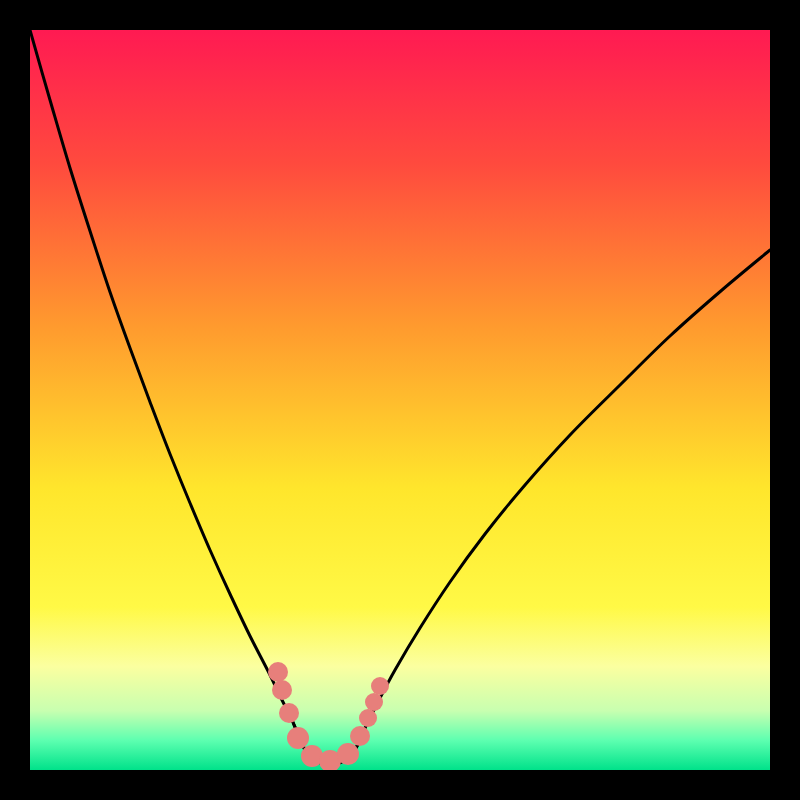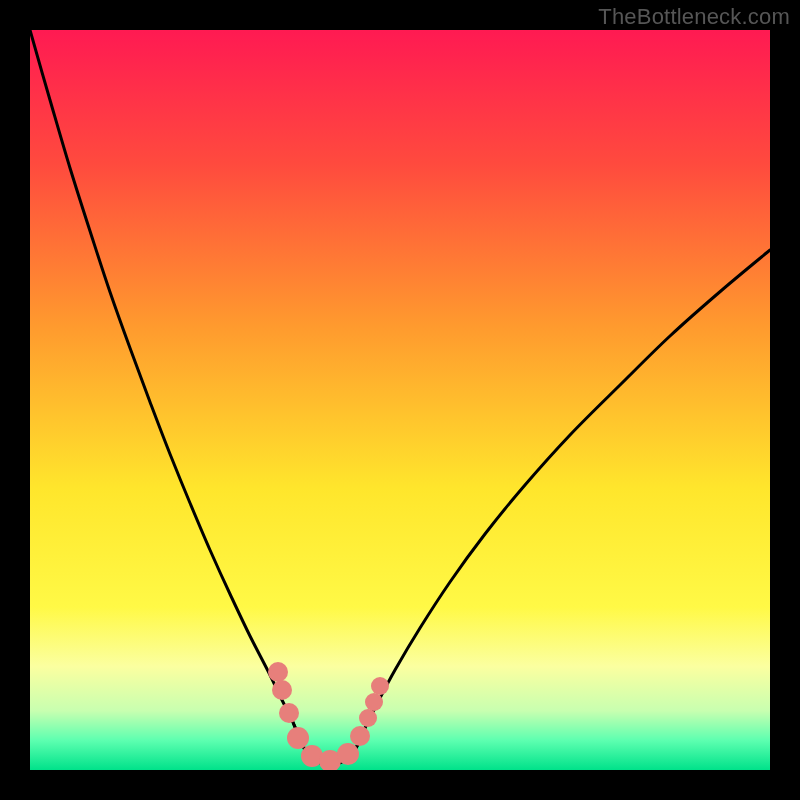--- a/index.html
+++ b/index.html
@@ -35,21 +35,20 @@
     z-index: 10;
   }
   svg {
     display: block;
   }
 </style>
 </head>
 <body>
 
 <div class="frame">
-  <div class="watermark">TheBottleneck.com</div>
 
   <div class="plot-area">
     <svg id="chart-svg" width="740" height="740" viewBox="0 0 740 740">
       <defs>
         <linearGradient id="bg-grad" x1="0" y1="0" x2="0" y2="1">
             <stop offset="0.0%" stop-color="#ff1a52"></stop>
             <stop offset="18.0%" stop-color="#ff4a3e"></stop>
             <stop offset="40.0%" stop-color="#ff9a2e"></stop>
             <stop offset="62.0%" stop-color="#ffe62c"></stop>
             <stop offset="78.0%" stop-color="#fff946"></stop>

